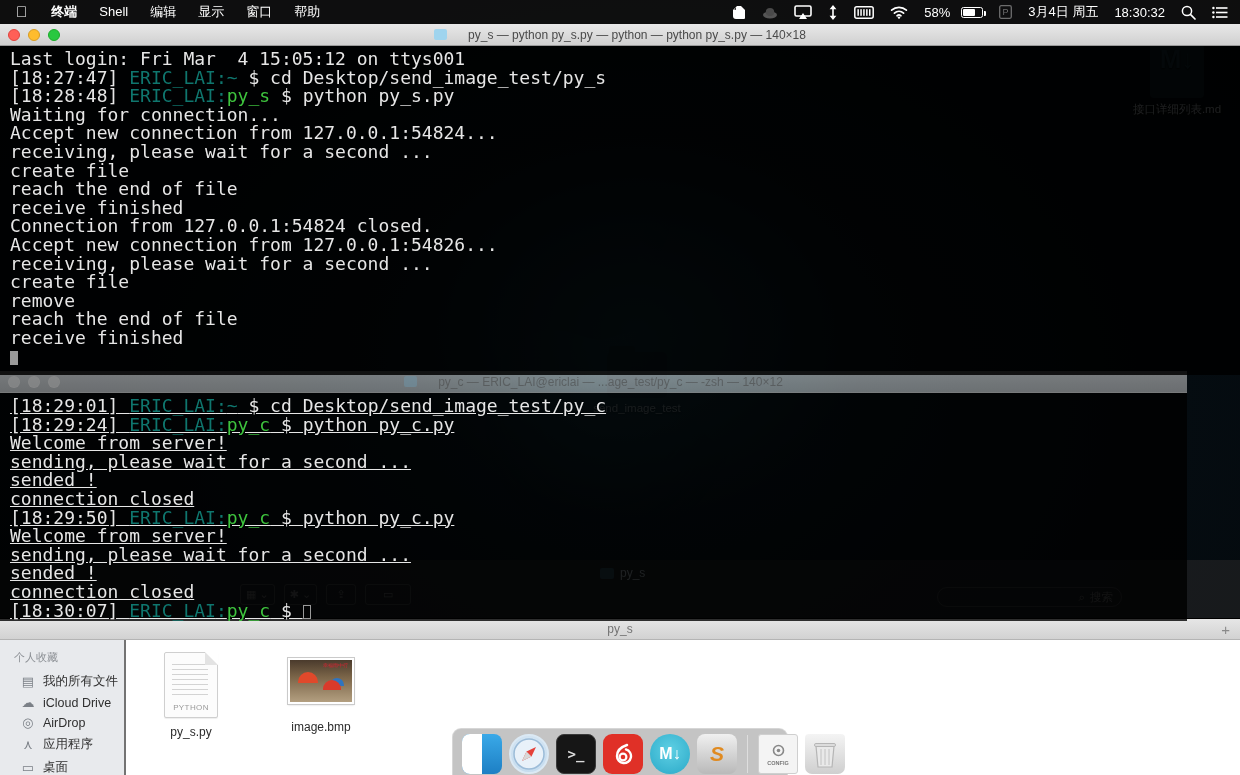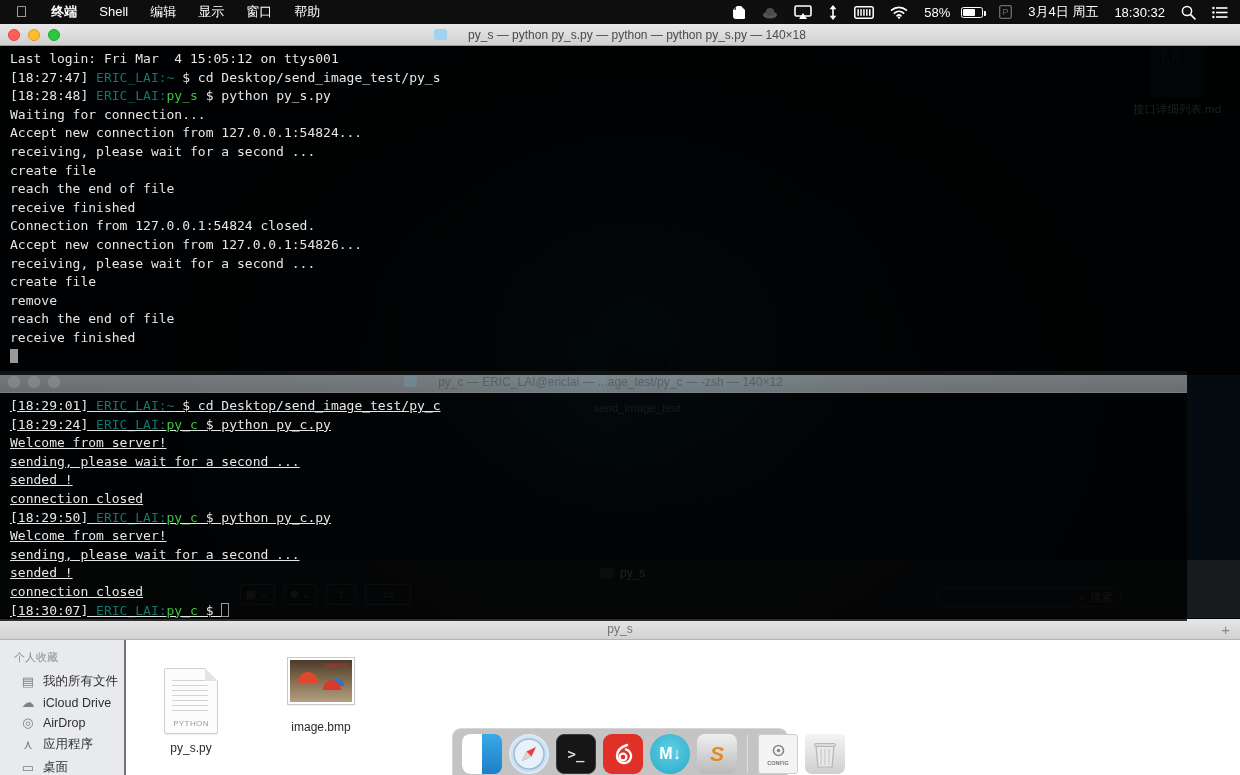--- a/index.html
+++ b/index.html
@@ -81,21 +81,21 @@
   .l-red{background:#ff5f57;border:.5px solid #e0443e;}
   .l-yel{background:#febc2e;border:.5px solid #d89c23;}
   .l-grn{background:#28c840;border:.5px solid #1aab29;}
   .title-folder{display:inline-block;width:13px;height:11px;background:#9fd4ee;border-radius:2px;margin-right:6px;vertical-align:-1px;}
   .title-text{display:inline-block;padding-left:15px;}
 
   
   .term-body {
     background:rgba(0,0,0,.86);
     font-family:"DejaVu Sans Mono","Liberation Mono",monospace;
-    font-size:13px; line-height:18.6px;
+    font-size:18px; line-height:18.6px;
     color:#e6e6e6;
     padding:4px 0 0 10px;
     overflow:hidden;
   }
   .term-body.back { background:rgba(0,0,0,.80); }
   .tline { white-space:pre; }
   .c-user { color:#0f766e; }
   .c-dir  { color:#3ec43e; }
   .c-bracket { color:#e6e6e6; }
   .cursor { display:inline-block; width:8px;height:14px;background:#9a9a9a;vertical-align:-2px; }
@@ -144,21 +144,21 @@
   #finder-side {
     width:126px; background:#e8eaed; border-right:2px solid #737373;
     padding:10px 0 0 0; font-size:12.5px; color:#3c3c3c;
   }
   .side-head { font-size:11px;color:#8b8f94;padding:0 0 5px 14px; }
   .side-item { display:flex;align-items:center;gap:7px;padding:3px 0 3px 20px;color:#2f2f2f; }
   .side-ic { width:16px;height:14px;display:inline-block;color:#7b8087;font-size:13px;line-height:14px;text-align:center; }
   #finder-files { flex:1; background:#fff; position:relative; padding:14px 0 0 0; }
   .file-item { position:absolute; width:104px; text-align:center; font-size:12px; color:#2b2b2b; }
   .py-ic {
-    width:54px;height:66px;margin:16px auto 7px;background:#fcfcfc;
+    width:54px;height:66px;margin:0 auto 7px;background:#fcfcfc;
     border:1px solid #cfcfcf;border-radius:2px;position:relative;
     box-shadow:0 1px 1px rgba(0,0,0,.07);
   }
   .py-ic:after{content:"";position:absolute;right:-1px;top:-1px;border-width:0 13px 13px 0;border-style:solid;border-color:#e3e3e3 #fff;}
   .py-ic .lbl{position:absolute;bottom:5px;left:0;right:0;text-align:center;font-size:8px;color:#9a9a9a;letter-spacing:.4px;}
   .py-ic .code{position:absolute;left:7px;top:9px;right:9px;height:36px;
     background:repeating-linear-gradient(transparent 0 2px,#c6c6c6 2px 3px,transparent 3px 5px);opacity:.75;}
   .bmp-ic {
     width:66px;height:46px;margin:6px auto 16px;
     border:2px solid #fff;box-shadow:0 0 0 1px #cacaca,0 1px 2px rgba(0,0,0,.18);

